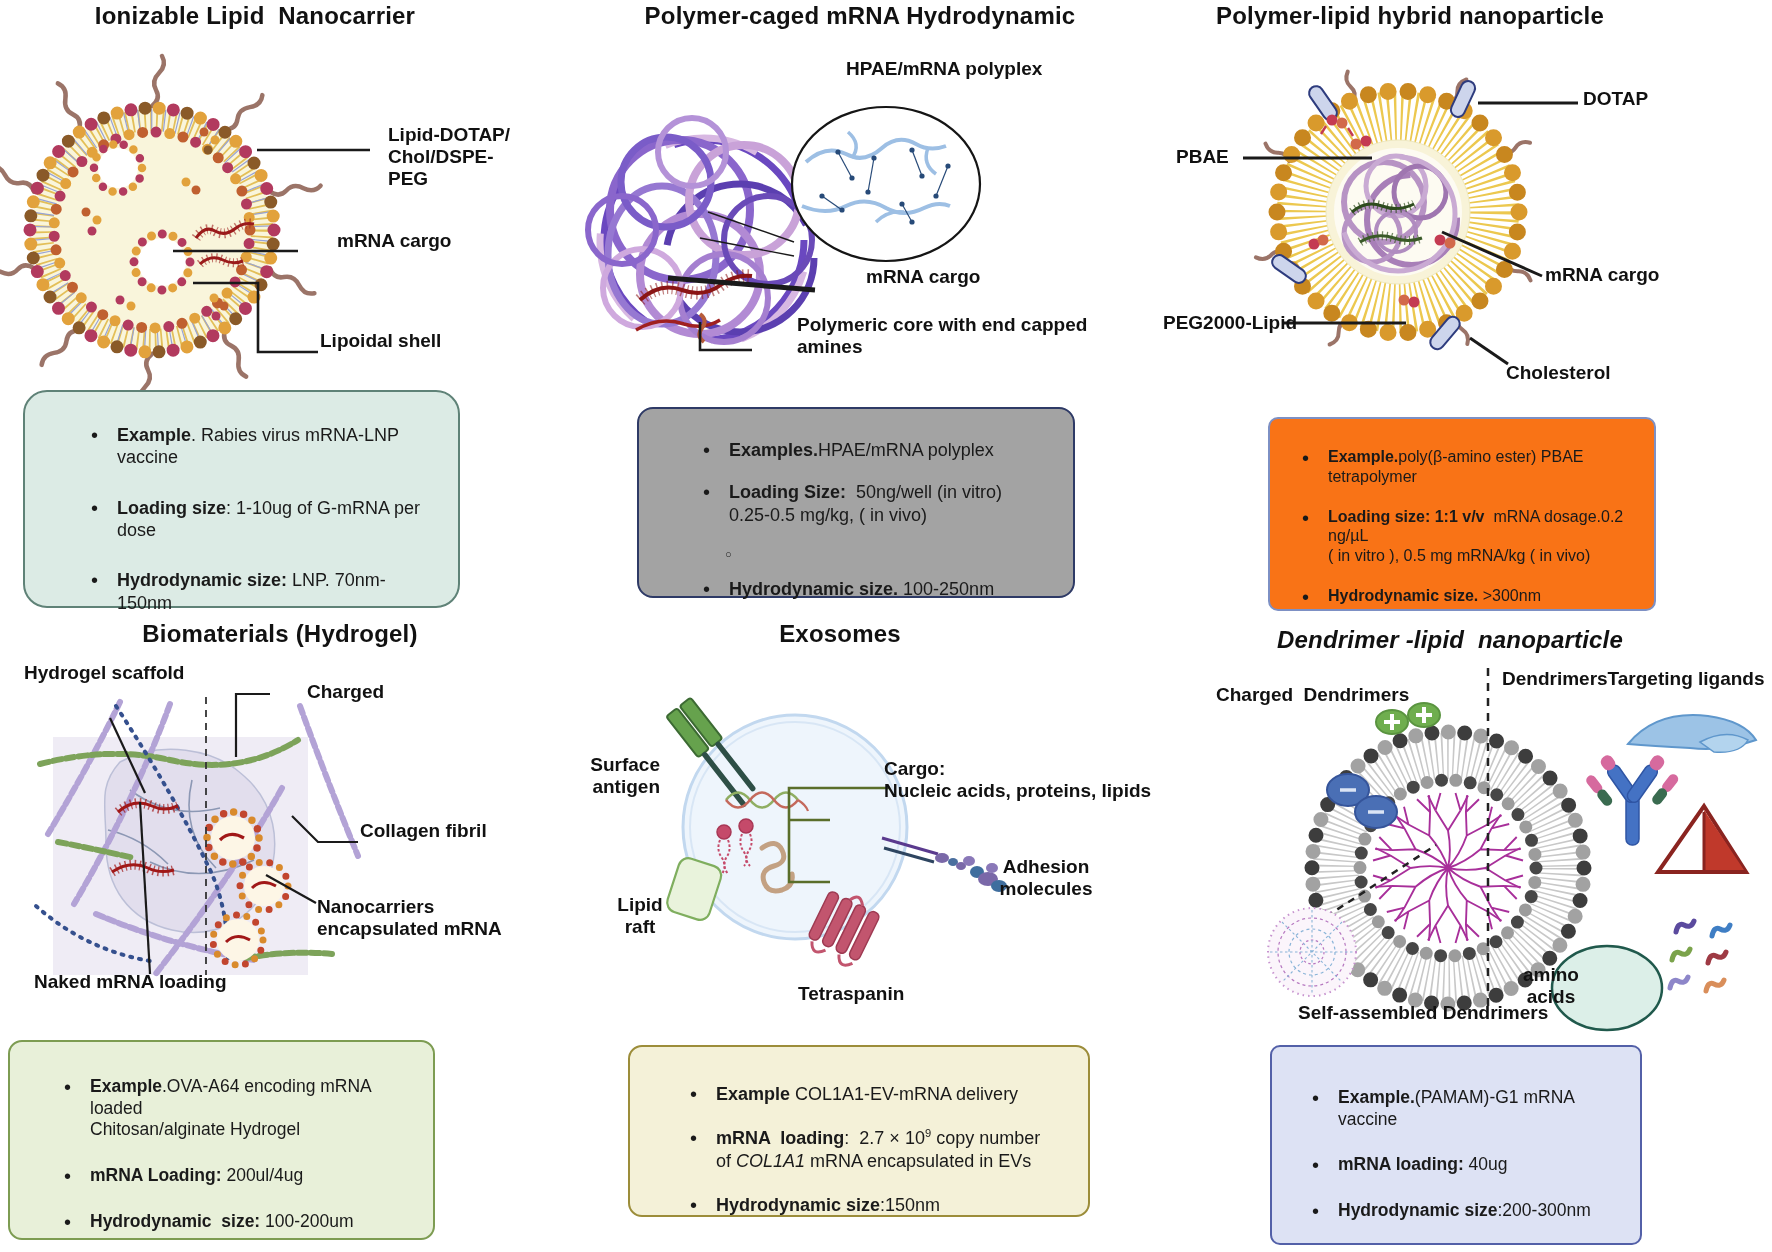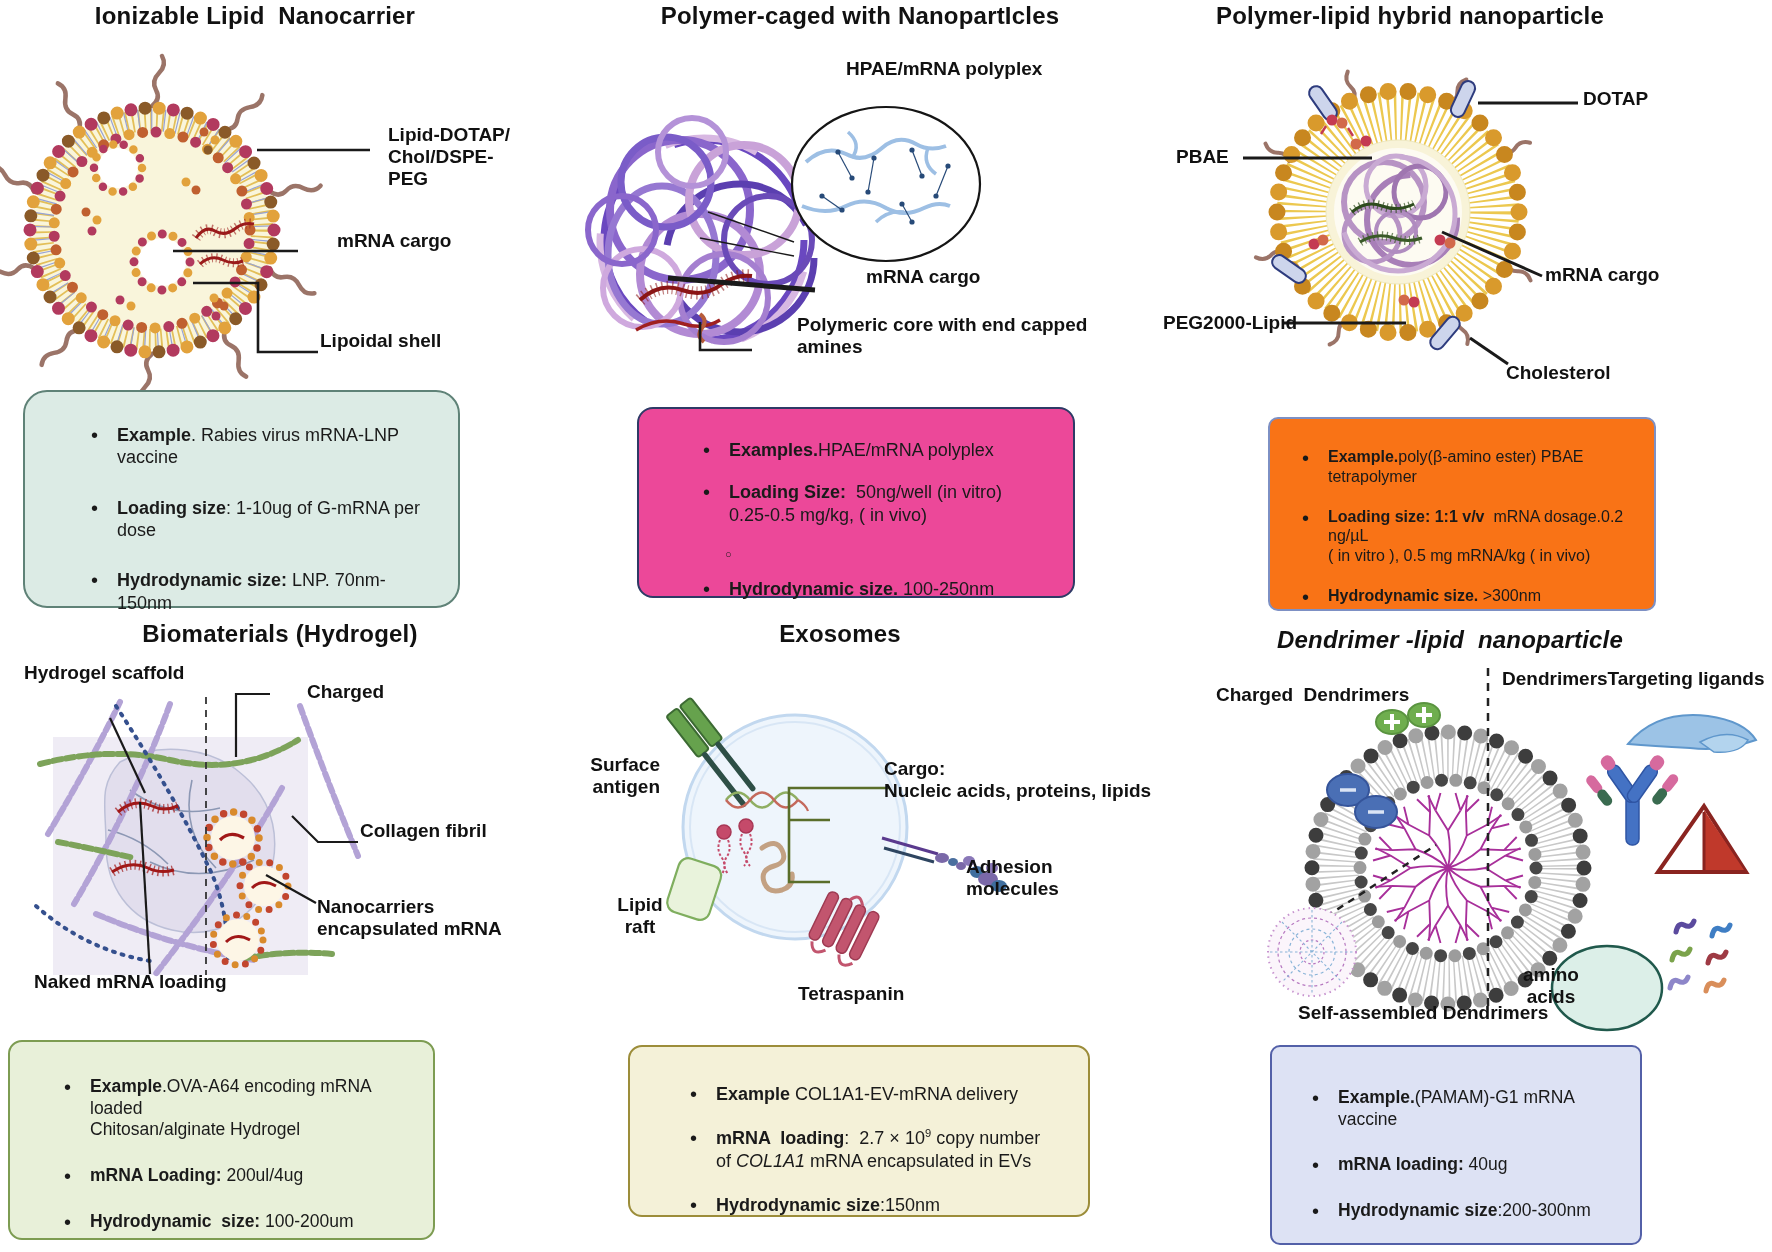--- a/index.html
+++ b/index.html
@@ -17,21 +17,21 @@
   .infobox li{position:relative;margin:0 0 22px 0;font-size:18px;line-height:1.24;}
   .infobox li::before{content:"\2022";position:absolute;left:-26px;top:-1px;font-size:20px;}
   .infobox li.sub::before{content:"\25CB";font-size:11px;left:-4px;top:2px;}
   .infobox li.sub{height:12px;margin-bottom:10px;}
   .infobox li span{white-space:pre-wrap;}
   .b{font-weight:700;} .i{font-style:italic;}
   sup{font-size:.62em;line-height:0;}
   #box-ionizable{left:23px;top:390px;width:437px;height:218px;background:#dcebe5;
      border:2px solid #5f8277;border-radius:24px;padding:32px 34px 10px 92px;}
   #box-ionizable li{margin-bottom:28px;}
-  #box-polymer-caged{left:637px;top:407px;width:438px;height:191px;background:#ec4899;
+  #box-polymer-caged{left:637px;top:407px;width:438px;height:191px;background:#a3a3a3;
      border:2.5px solid #2e3a66;border-radius:16px;padding:30px 18px 8px 90px;}
   #box-polymer-caged li{margin-bottom:20px;}
   #box-polymer-lipid{left:1268px;top:417px;width:388px;height:194px;background:#f97316;
      border:2px solid #7d90c4;border-radius:10px;padding:28px 12px 8px 58px;}
   #box-polymer-lipid li{font-size:16px;margin-bottom:20px;}
   #box-hydrogel{left:8px;top:1040px;width:427px;height:200px;background:#e8f0d9;
      border:2.5px solid #7d9c52;border-radius:14px;padding:34px 16px 8px 80px;}
   #box-hydrogel li{font-size:17.5px;margin-bottom:24px;}
   #box-exosomes{left:628px;top:1045px;width:462px;height:172px;background:#f4f1d8;
      border:2.5px solid #9c8d3a;border-radius:14px;padding:36px 16px 8px 86px;}
@@ -447,21 +447,21 @@
   <div class="infobox" id="box-ionizable">
     <ul>
       <li><span><span class="b">Example</span><span>. Rabies virus mRNA-LNP
 vaccine</span></span></li>
       <li><span><span class="b">Loading size</span><span>: 1-10ug of G-mRNA per
 dose</span></span></li>
       <li><span><span class="b">Hydrodynamic size:</span><span> LNP. 70nm-150nm</span></span></li>
     </ul>
   </div>
 
-  <div class="ptitle" style="left:590px;top:2px;width:540px;">Polymer-caged with NanopartIcles</div>
+  <div class="ptitle" style="left:590px;top:2px;width:540px;">Polymer-caged mRNA Hydrodynamic</div>
   <div class="lbl" style="left:846px;top:58px;">HPAE/mRNA polyplex</div>
   <div class="lbl" style="left:866px;top:266px;">mRNA cargo</div>
   <div class="lbl" style="left:797px;top:314px;width:320px;">Polymeric core with end capped
 amines</div>
   <div class="infobox" id="box-polymer-caged">
     <ul>
       <li><span><span class="b">Examples.</span><span>HPAE/mRNA polyplex</span></span></li>
       <li><span><span class="b">Loading Size:</span><span>  50ng/well (in vitro)
 0.25-0.5 mg/kg, ( in vivo)</span></span></li>
       <li class="sub"><span></span></li>
@@ -498,21 +498,21 @@
       <li><span><span class="b">mRNA Loading:</span><span> 200ul/4ug</span></span></li>
       <li><span><span class="b">Hydrodynamic  size:</span><span> 100-200um</span></span></li>
     </ul>
   </div>
 
   <div class="ptitle" style="left:640px;top:620px;width:400px;">Exosomes</div>
   <div class="lbl right" style="left:540px;top:754px;width:120px;">Surface
 antigen</div>
   <div class="lbl" style="left:884px;top:758px;width:320px;">Cargo:
 Nucleic acids, proteins, lipids</div>
-  <div class="lbl" style="left:966px;top:856px;width:160px;">Adhesion
+  <div class="lbl" style="left:966px;top:856px;width:160px;text-align:center;">Adhesion
 molecules</div>
   <div class="lbl center" style="left:606px;top:894px;width:68px;">Lipid
 raft</div>
   <div class="lbl" style="left:798px;top:983px;">Tetraspanin</div>
   <div class="infobox" id="box-exosomes">
     <ul>
       <li><span><span class="b">Example</span><span> COL1A1-EV-mRNA delivery</span></span></li>
       <li><span><span class="b">mRNA  loading</span><span>:  2.7 × 10</span><sup>9</sup><span> copy number
 of </span><span class="i">COL1A1</span><span> mRNA encapsulated in EVs</span></span></li>
       <li><span><span class="b">Hydrodynamic size</span><span>:150nm</span></span></li>

